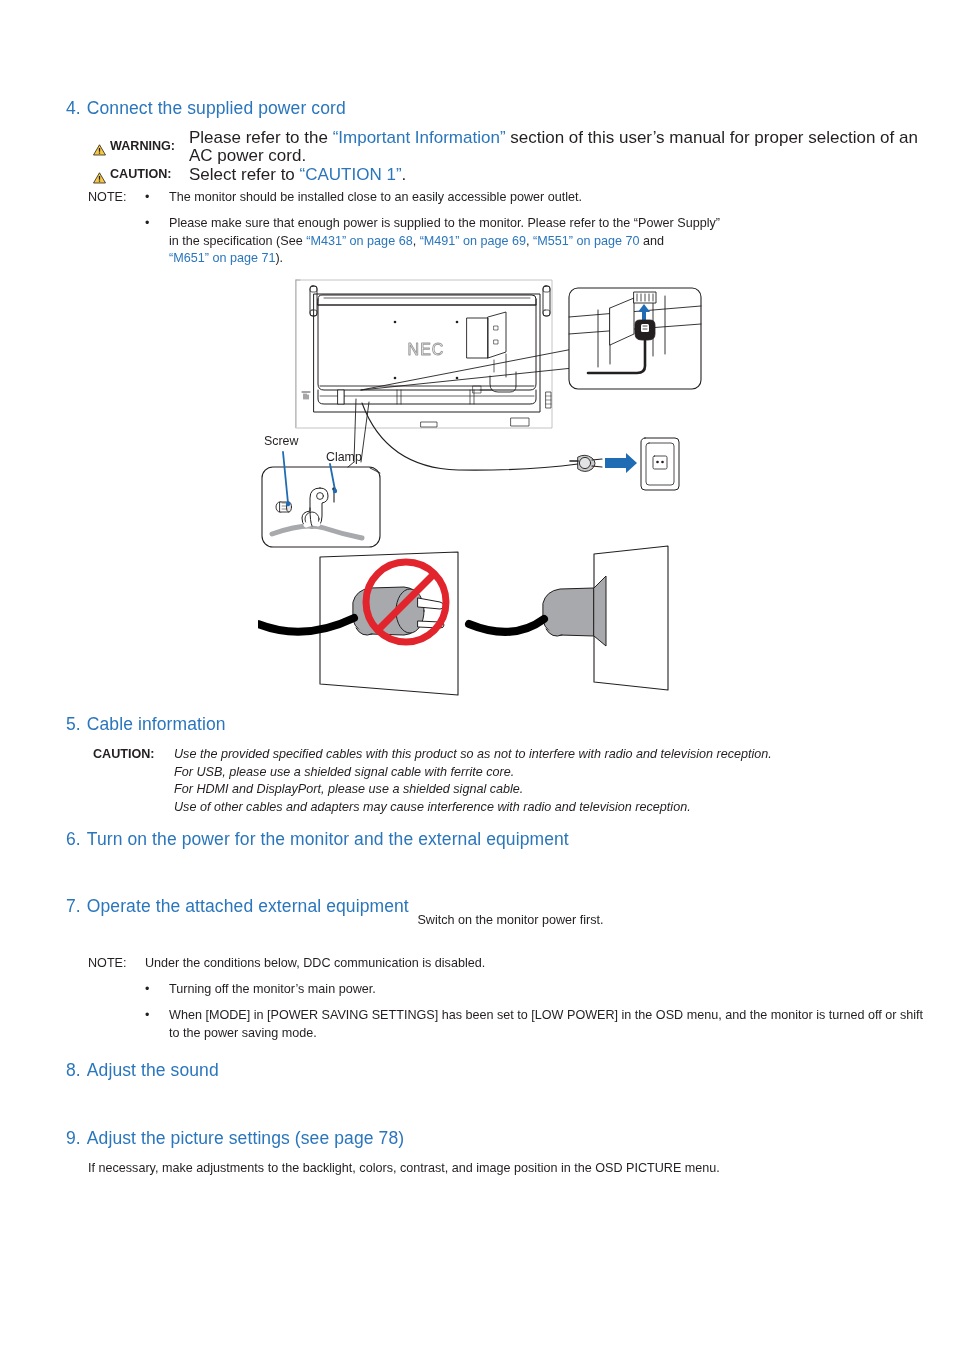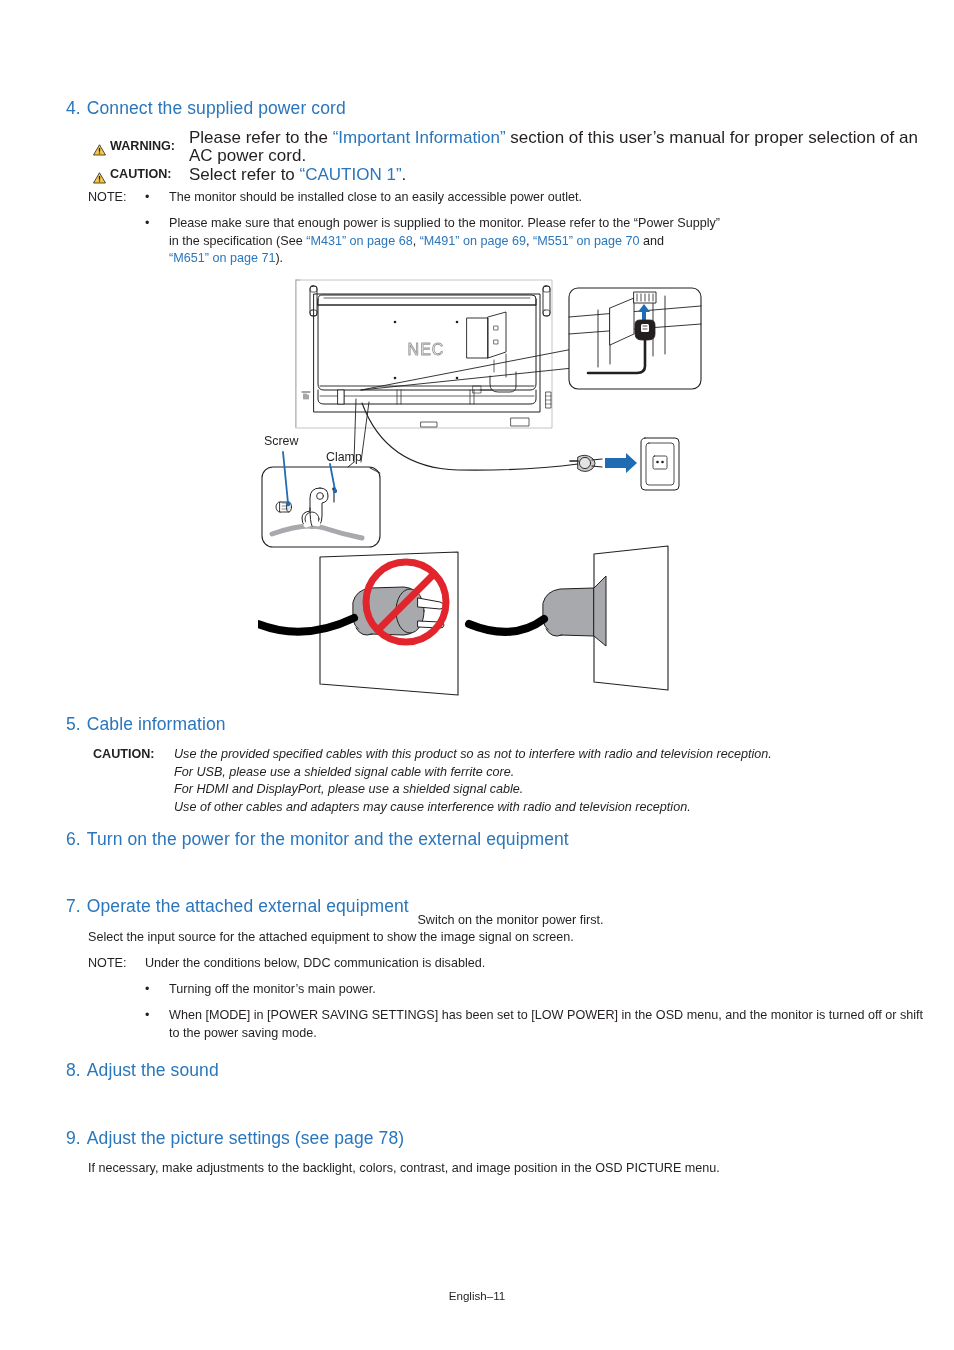--- a/index.html
+++ b/index.html
@@ -346,21 +346,20 @@
     </h2>
   </div>
   <div class="figure body-txt" style="left:88px; top:912px; width:845px;text-align:center;">Switch on the monitor power first.</div>
 
   <div class="figure" style="left:66px; top:896px; width:860px;">
     <h2 class="sec-heading">
       <span class="sec-num">7.</span>
       <span>Operate the attached external equipment</span>
     </h2>
   </div>
-  <div class="figure body-txt" style="left:88px; top:929px; width:845px;">Select the input source for the attached equipment to show the image signal on screen.</div>
 
   <div class="figure note-row" style="left:88px; top:955px; width:845px;">
     <span class="note-lbl">NOTE:</span>
     <span class="note-body">Under the conditions below, DDC communication is disabled.</span>
   </div>
 
   <div class="figure note-row" style="left:88px; top:981px; width:845px;">
     <span class="note-lbl"></span>
     <span class="bullet">•</span>
     <span class="note-body">Turning off the monitor’s main power.</span>
@@ -380,15 +379,14 @@
   </div>
 
   <div class="figure" style="left:66px; top:1128px; width:860px;">
     <h2 class="sec-heading">
       <span class="sec-num">9.</span>
       <span>Adjust the picture settings (see page 78)</span>
     </h2>
   </div>
   <div class="figure body-txt" style="left:88px; top:1160px; width:845px;">If necessary, make adjustments to the backlight, colors, contrast, and image position in the OSD PICTURE menu.</div>
 
-  <div class="footer">English–11</div>
 
 </div>
 
 </body></html>

